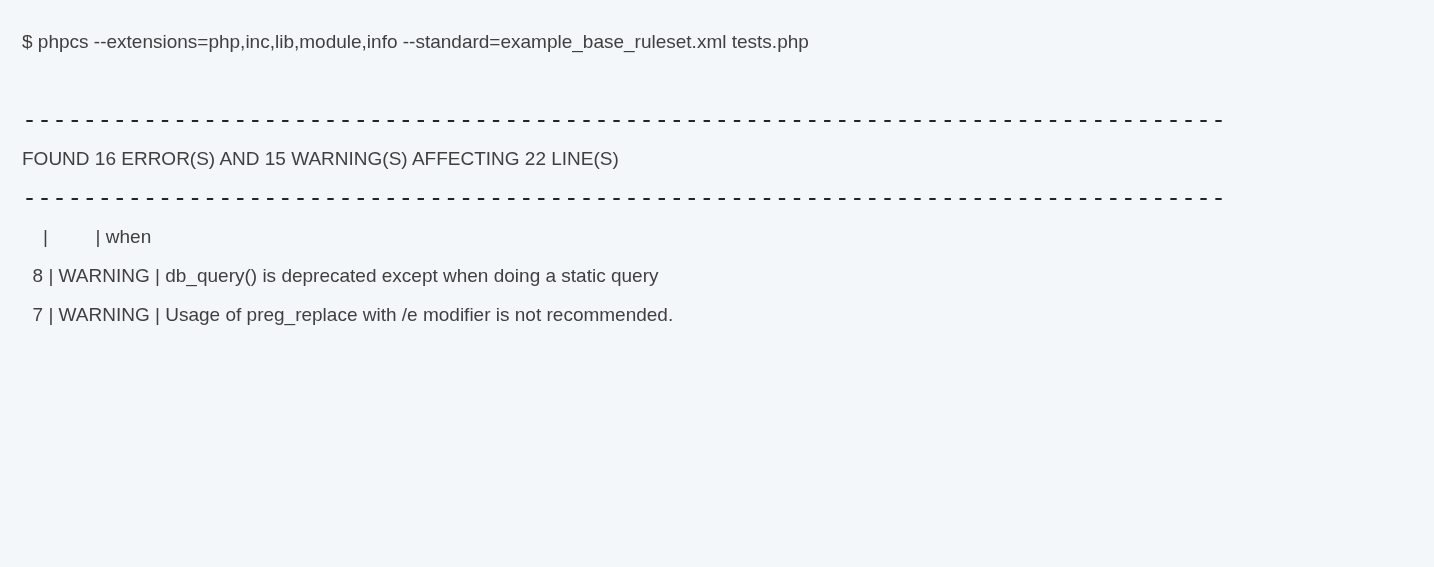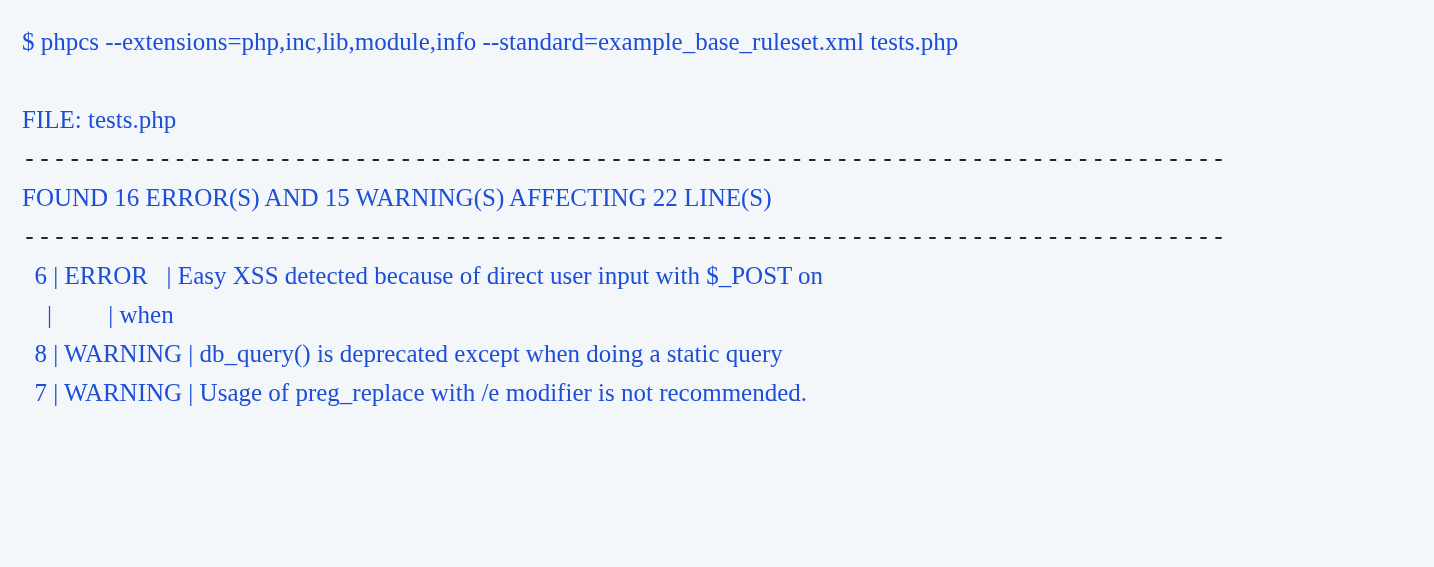--- a/index.html
+++ b/index.html
@@ -16,24 +16,24 @@
 
   #terminal {
     box-sizing: border-box;
     width: 1434px;
     height: 567px;
     background: #f4f7f9;
     padding: 22px 0 0 22px;
   }
 
   .line {
-    font-family: Liberation Serif, serif;
-    font-size: 25px;
+    font-family: Liberation Sans, sans-serif;
+    font-size: 19px;
     line-height: 39px;
-    color: #1d4ed8;
+    color: #404040;
     white-space: pre;
     letter-spacing: 0px;
     height: 39px;
   }
 
   .sep {
     font-family: "DejaVu Sans Mono", "Liberation Mono", monospace;
     font-size: 25px;
     line-height: 39px;
     color: #20252e;
@@ -47,26 +47,24 @@
     margin-bottom: 39px;
   }
 </style>
 </head>
 <body>
 
 <div id="terminal">
 
   <div class="line prompt-line">$ phpcs --extensions=php,inc,lib,module,info --standard=example_base_ruleset.xml tests.php</div>
 
-  <div class="line">FILE: tests.php</div>
 
   <div class="sep">--------------------------------------------------------------------------------</div>
 
   <div class="line">FOUND 16 ERROR(S) AND 15 WARNING(S) AFFECTING 22 LINE(S)</div>
 
   <div class="sep">--------------------------------------------------------------------------------</div>
 
-  <div class="line">  6 | ERROR   | Easy XSS detected because of direct user input with $_POST on</div>
   <div class="line">    |         | when</div>
   <div class="line">  8 | WARNING | db_query() is deprecated except when doing a static query</div>
   <div class="line">  7 | WARNING | Usage of preg_replace with /e modifier is not recommended.</div>
 
 </div>
 
 </body></html>

